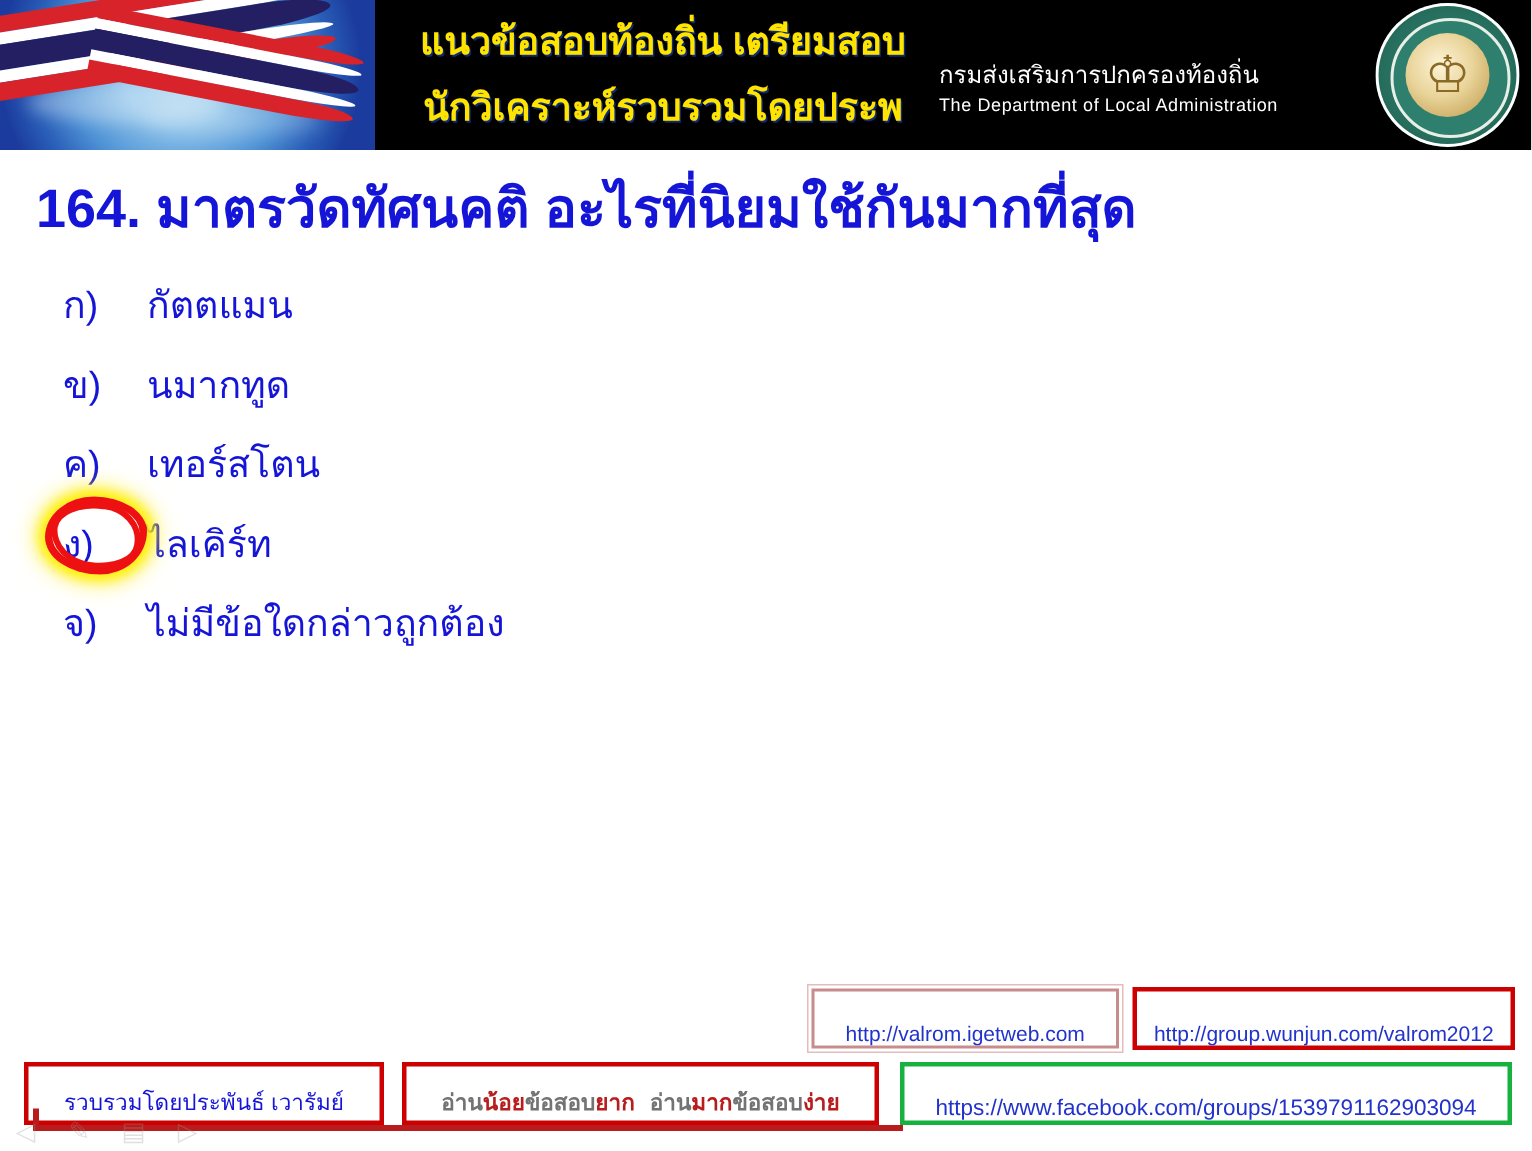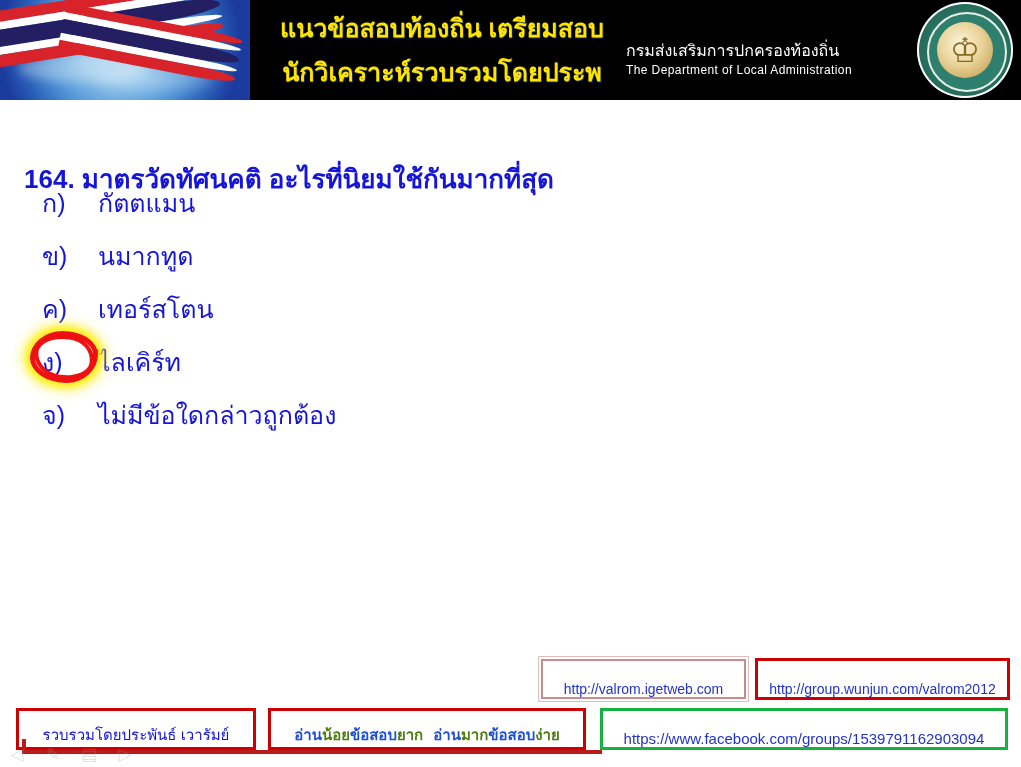--- a/index.html
+++ b/index.html
@@ -144,24 +144,23 @@
     line-height: 56px;
     text-align: center;
   }
 
   
   .question {
     position: absolute;
     left: 24px; top: 118px;
     color: #1515d8;
     font-weight: bold;
-    font-size: 26px;
+    font-size: 36px;
     line-height: 42px;
     white-space: nowrap;
-    margin-top: 40px;
   }
 
   
   .choices {
     position: absolute;
     left: 42px; top: 183px;
     width: 700px;
   }
   .choice {
     position: relative;
@@ -237,22 +236,22 @@
     font-size: 15px;
     font-weight: normal;
   }
   .box-slogan {
     left: 268px; top: 708px;
     width: 318px; height: 42px;
     border: 3px solid #cc0000;
     font-size: 15px;
     font-weight: bold;
   }
-  .box-slogan .seg-red  { color: #1d4ed8; }
-  .box-slogan .seg-blue { color: #4d7c0f; }
+  .box-slogan .seg-red  { color: #737373; }
+  .box-slogan .seg-blue { color: #b91c1c; }
   .box-slogan .gap { display: inline-block; width: 10px; }
   .box-fb {
     left: 600px; top: 708px;
     width: 408px; height: 42px;
     border: 3px solid #16b13f;
     font-size: 15px;
   }
 
   
   .ghost-bar {

